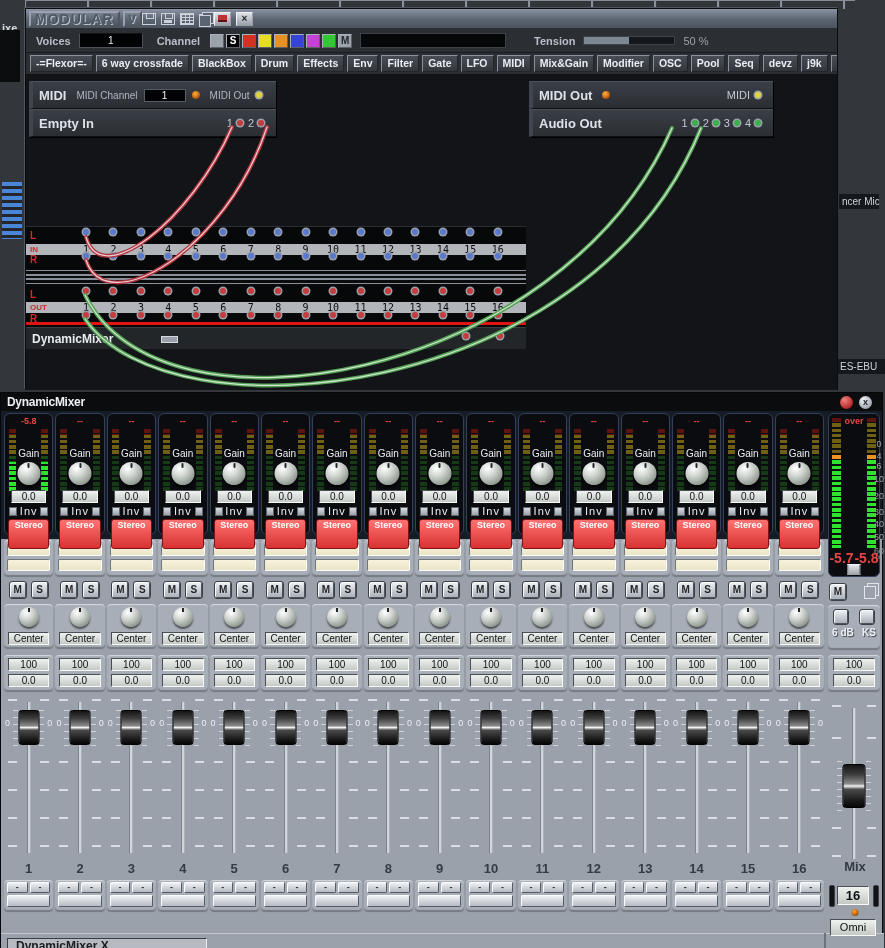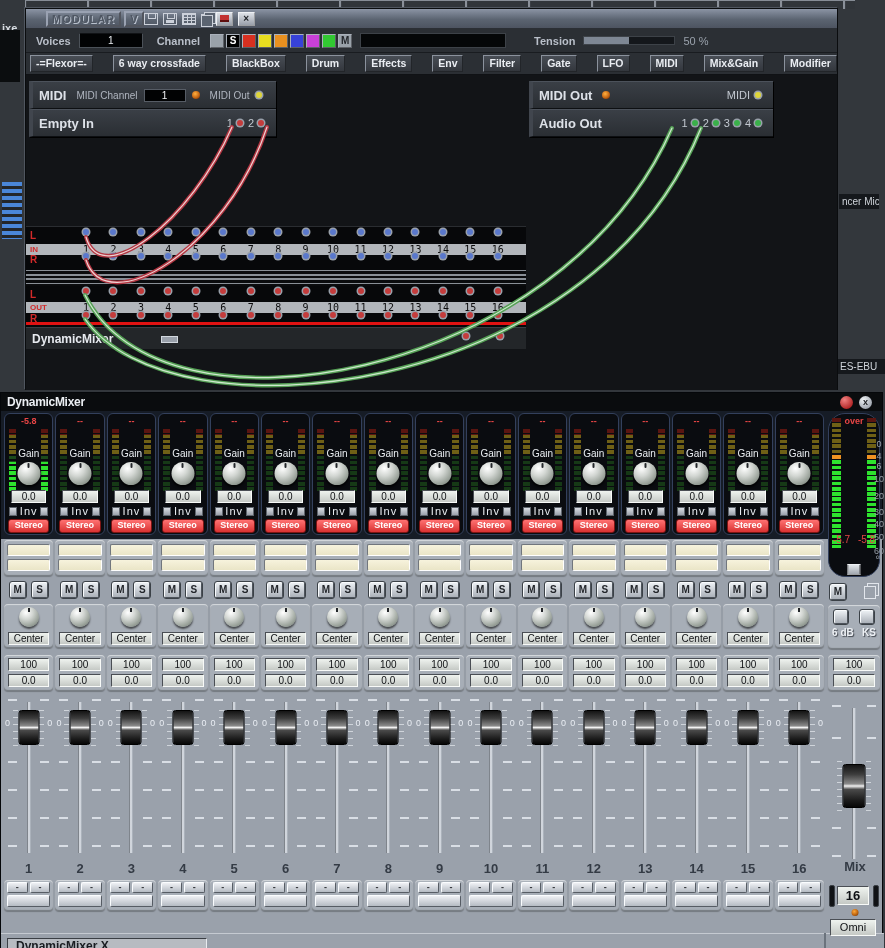--- a/index.html
+++ b/index.html
@@ -15,22 +15,22 @@
   .blue-bars{left:2px;top:182px;width:20px;height:57px;
     background:repeating-linear-gradient(to bottom,#4a86d8 0 4px,#23262a 4px 7px)}
   .right-frag{background:#15181c;color:#cfd4da;font-size:10px;font-weight:normal;
     padding:2px 3px;white-space:nowrap;overflow:hidden}
 
   
   #mod-win{left:25px;top:8px;width:813px;height:382px;background:#131619;
     border:1px solid #0a0c0e;box-shadow:-1px -1px 0 #50565f}
   .mw-titlebar{height:20px;background:linear-gradient(#8b94a4,#5b6471 55%,#4d5461);
     display:flex;align-items:center;border-bottom:1px solid #2b2f35}
-  .logo-box{margin-left:20px;border:2px outset #9aa2b2;padding:0 4px;height:16px;line-height:12px;
-    color:#4e5662;font-weight:bold;font-size:11px;letter-spacing:1px;text-shadow:1px 1px 0 #b9c1cd}
+  .logo-box{margin-left:3px;border:2px outset #9aa2b2;padding:0 4px;height:16px;line-height:12px;
+    color:#4e5662;font-weight:bold;font-size:14px;letter-spacing:1px;text-shadow:1px 1px 0 #b9c1cd}
   .logo-badge{margin-left:3px;border:2px outset #9aa2b2;padding:0 4px;height:16px;line-height:12px;
     color:#4e5662;font-weight:bold;font-size:11px;text-shadow:1px 1px 0 #b9c1cd}
   .mw-title{flex:1;text-align:center;color:#f2f4f8;font-weight:bold;font-size:12px}
   .mw-icons{display:flex;gap:5px;align-items:center;margin-right:8px}
   .w-ic{width:14px;height:12px;border:1px solid #ccd1da;position:relative}
   .ic-floppy::before{content:"";position:absolute;top:0;left:3px;width:6px;height:4px;border:1px solid #ccd1da;border-top:none}
   .ic-floppy2::after{content:"";position:absolute;bottom:1px;left:2px;width:8px;height:3px;background:#ccd1da}
   .ic-grid{background-image:repeating-linear-gradient(to right,#ccd1da 0 1px,transparent 1px 4px),
     repeating-linear-gradient(to bottom,#ccd1da 0 1px,transparent 1px 3px)}
   .ic-pages{width:10px;height:10px}
@@ -48,21 +48,21 @@
   .routing-row{display:flex;gap:2px;margin-left:10px;align-items:center}
   .r-sq{width:14px;height:14px;border:1px outset #aab1bb;font-size:10px;font-weight:bold;
     display:flex;align-items:center;justify-content:center}
   .r-sq span{line-height:10px}
   .routing-blank{width:146px;height:15px;margin-left:8px;background:#050708;border:1px solid #3d4248}
   .tension-wrap{display:flex;align-items:center;margin-left:28px;gap:8px}
   .tension-track{width:92px;height:9px;background:#14171b;border:1px solid #3d4248;position:relative}
   .tension-fill{position:absolute;left:0;top:0;height:100%;background:#7e8794}
   .tension-val{color:#9aa2ac;font-size:11px}
 
-  .mw-btnrow{height:22px;display:flex;gap:20px;align-items:center;padding:0 4px;background:#2b2f34;
+  .mw-btnrow{height:22px;display:flex;gap:3px;align-items:center;padding:0 4px;background:#2b2f34;
     border-bottom:1px solid #101215;overflow:hidden}
   .mod-btn{height:17px;padding:0 5px;background:linear-gradient(#484d55,#33373d);
     border:1px solid;border-color:#8b929d #222529 #222529 #8b929d;
     color:#eaedf2;font-size:10.5px;font-weight:bold;line-height:14px;white-space:nowrap;flex:0 1 auto}
 
   .mw-canvas{position:relative;height:315px;background:#121417;overflow:hidden}
 
   .mod-group{box-shadow:1px 1px 0 #000}
   .mod-row{height:28px;background:linear-gradient(#3a3f46,#2a2e33);border-top:1px solid #4c525b;
     border-bottom:1px solid #0d0f12;border-left:4px solid #41464e;display:flex;align-items:center;padding:0 8px 0 4px}
@@ -126,21 +126,21 @@
   .gain-label{position:absolute;top:34px;width:100%;text-align:center;color:#e9edf1;font-size:10px}
   .knob{position:absolute;left:50%;transform:translateX(-50%);top:48px;width:23px;height:23px;border-radius:50%;
     background:radial-gradient(circle at 35% 28%,#ffffff,#d2d6d2 35%,#99a199 70%,#616961);box-shadow:0 2px 3px #000}
   .knob::after{content:"";position:absolute;top:1px;left:50%;margin-left:-1px;width:2px;height:5px;background:#23262a;border-radius:1px}
   .vbox{background:linear-gradient(#eff3ef,#c5c9c5);border:1px solid;border-color:#4a4e54 #f8faf8 #f8faf8 #4a4e54;
     color:#0f1114;font-size:10px;text-align:center;height:13px;line-height:11px}
   .gain-val{position:absolute;top:76px;left:6px;right:6px}
   .inv-row{position:absolute;top:92px;left:4px;right:4px;height:10px;display:flex;align-items:center;justify-content:space-between}
   .inv-sq{width:8px;height:9px;background:linear-gradient(#d9dde3,#9aa0aa);border:1px solid #5f656d}
   .inv-lbl{color:#e9edf1;font-size:11px;letter-spacing:1px}
-  .stereo{position:absolute;top:105px;left:3px;right:3px;height:14px;border-radius:3px;
+  .stereo{position:absolute;top:105px;left:3px;right:3px;height:30px;border-radius:3px;
     background:linear-gradient(#ff7272,#d83232);border:1px solid #7e1414;
     color:#fff;font-weight:bold;font-size:9px;text-align:center;line-height:11px}
   .sub{background:#a7aeb7;border-radius:4px;
     box-shadow:inset 0 1px 1px rgba(255,255,255,.55),inset 0 -1px 1px rgba(0,0,0,.3),0 1px 1px rgba(0,0,0,.25)}
   .field-panel{margin-top:5px;height:36px;padding:4px 3px 0}
   .cream{height:12px;background:linear-gradient(#f7f3dd,#eae5c7);border:1px solid;
     border-color:#71767d #ffffff #ffffff #71767d;border-radius:2px;margin-bottom:3px}
   .ms-row{margin-top:6px;height:17px;display:flex;justify-content:center;gap:6px}
   .sq-btn{width:16px;height:16px;background:linear-gradient(#ebeff3,#abb1b9);border:1px solid;
     border-color:#f9fbfd #4e545c #4e545c #f9fbfd;outline:1px solid #3b4147;border-radius:2px;
@@ -172,34 +172,34 @@
   .mini-row{display:flex;gap:2px;margin-bottom:2px}
   .mini-btn{flex:1;height:11px;background:linear-gradient(#eff1f5,#b5bbc3);border:1px solid;
     border-color:#fbfdff #565c64 #565c64 #fbfdff;border-radius:2px;font-size:9px;font-weight:bold;
     color:#33363b;text-align:center;line-height:8px}
   .wide-btn{height:12px;background:linear-gradient(#eff1f5,#b5bbc3);border:1px solid;
     border-color:#fbfdff #565c64 #565c64 #fbfdff;border-radius:2px}
 
   
   .master{position:absolute;left:827px;top:0;width:54px;height:520px;z-index:3}
   .m-panel{position:absolute;top:2px;left:0;right:2px;height:164px;background:#0a0c10;
-    border:1px solid #33405c;border-radius:17px}
+    border:1px solid #33405c;border-radius:6px}
   .m-over{position:absolute;top:2px;width:100%;text-align:center;color:#e84545;font-size:9px;font-weight:bold}
   .m-meter{position:absolute;top:4px;width:9px;height:130px;
     background-image:repeating-linear-gradient(to bottom,rgba(0,0,0,0) 0 3.6px,#0a0c10 3.6px 5.3px),
       linear-gradient(to bottom,#5a1511 0 5px,#6f6016 5px 36px,#ef9222 36px 42px,#2ee22e 42px 130px)}
   .m-meter.l{left:3px}.m-meter.r{right:3px}
   .m-scale span{position:absolute;width:100%;text-align:center;font-size:9px;color:#99a0a9;line-height:9px}
   .m-scale span:nth-of-type(1){top:13px}.m-scale span:nth-of-type(2){top:25px}
   .m-scale span:nth-of-type(3){top:35px}.m-scale span:nth-of-type(4){top:48px}
   .m-scale span:nth-of-type(5){top:65px}.m-scale span:nth-of-type(6){top:81px}
   .m-scale span:nth-of-type(7){top:93px}.m-scale span:nth-of-type(8){top:106px}
   .m-scale span:nth-of-type(9){top:120px}.m-scale span:nth-of-type(10){top:126px}
-  .m-peaks{position:absolute;top:120px;width:100%;display:flex;justify-content:space-around;
-    color:#e84545;font-size:10px;font-weight:normal}
+  .m-peaks{position:absolute;top:136px;width:100%;display:flex;justify-content:space-around;
+    color:#e84545;font-size:14px;font-weight:bold}
   .m-minibtn{position:absolute;top:150px;left:50%;transform:translateX(-50%);width:13px;height:11px;
     background:linear-gradient(#e2e6ea,#a2a8b0);border:1px outset #eef1f5}
   .m-ms{position:absolute;top:172px;left:2px;right:4px;height:17px;display:flex;justify-content:space-between;align-items:center}
   .pages-lg{width:14px;height:13px;position:relative}
   .pages-lg::before{content:"";position:absolute;top:-2px;left:3px;width:10px;height:11px;border:1px solid #e2e6ec;background:#9aa1ab}
   .pages-lg::after{content:"";position:absolute;top:1px;left:0;width:10px;height:11px;border:1px solid #e2e6ec;background:#9aa1ab}
   .m-btn-panel{position:absolute;top:194px;left:0;right:2px;height:44px;padding-top:5px}
   .m-btn-sqs{display:flex;justify-content:space-around}
   .m-btn-sqs .sq-btn{width:14px;height:14px}
   .m-btn-lbls{display:flex;justify-content:space-around;margin-top:3px;color:#eef1f5;font-size:10px;font-weight:bold;

